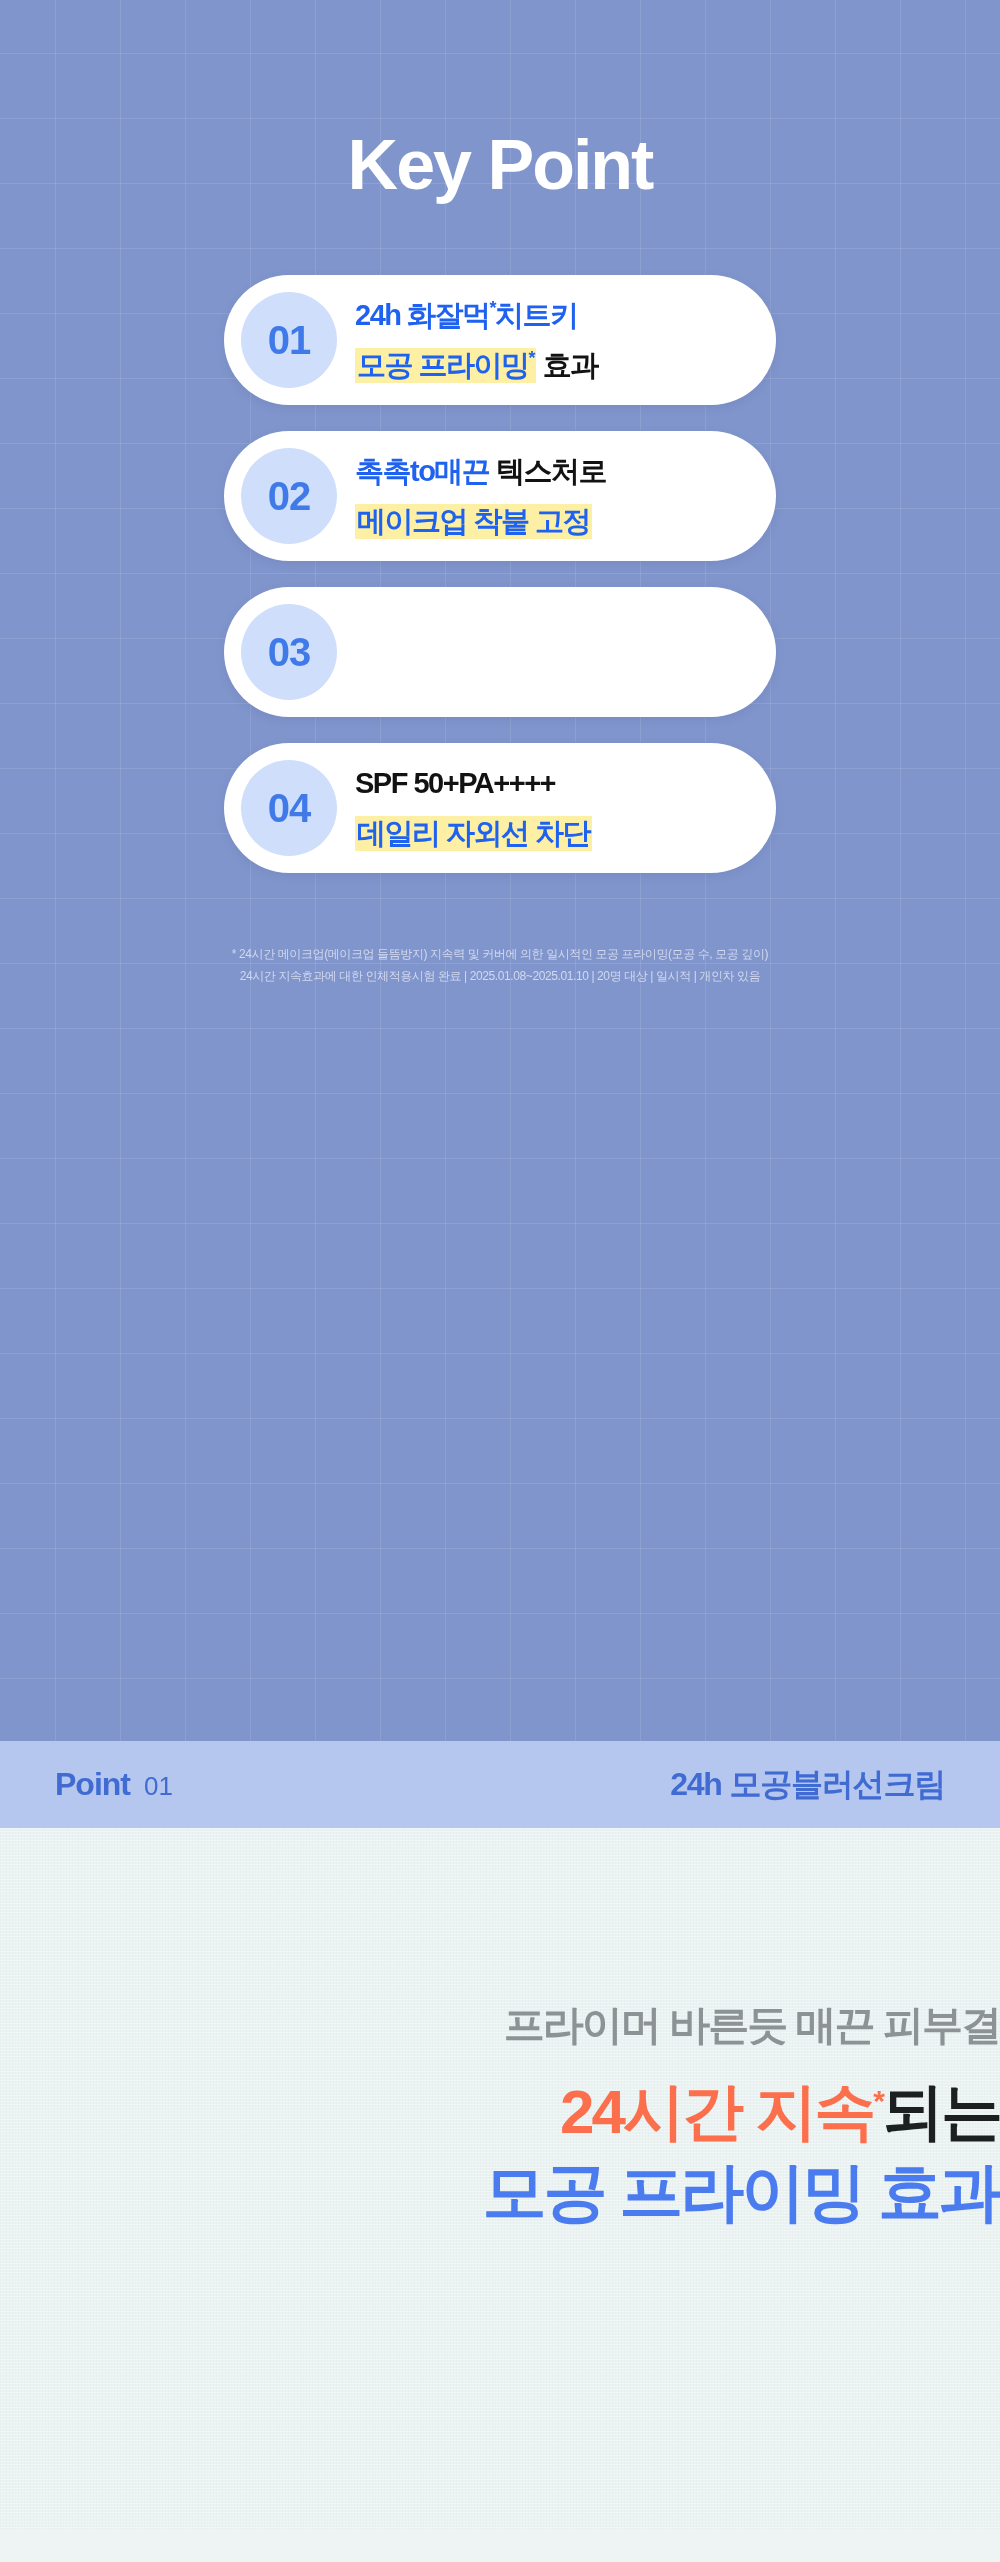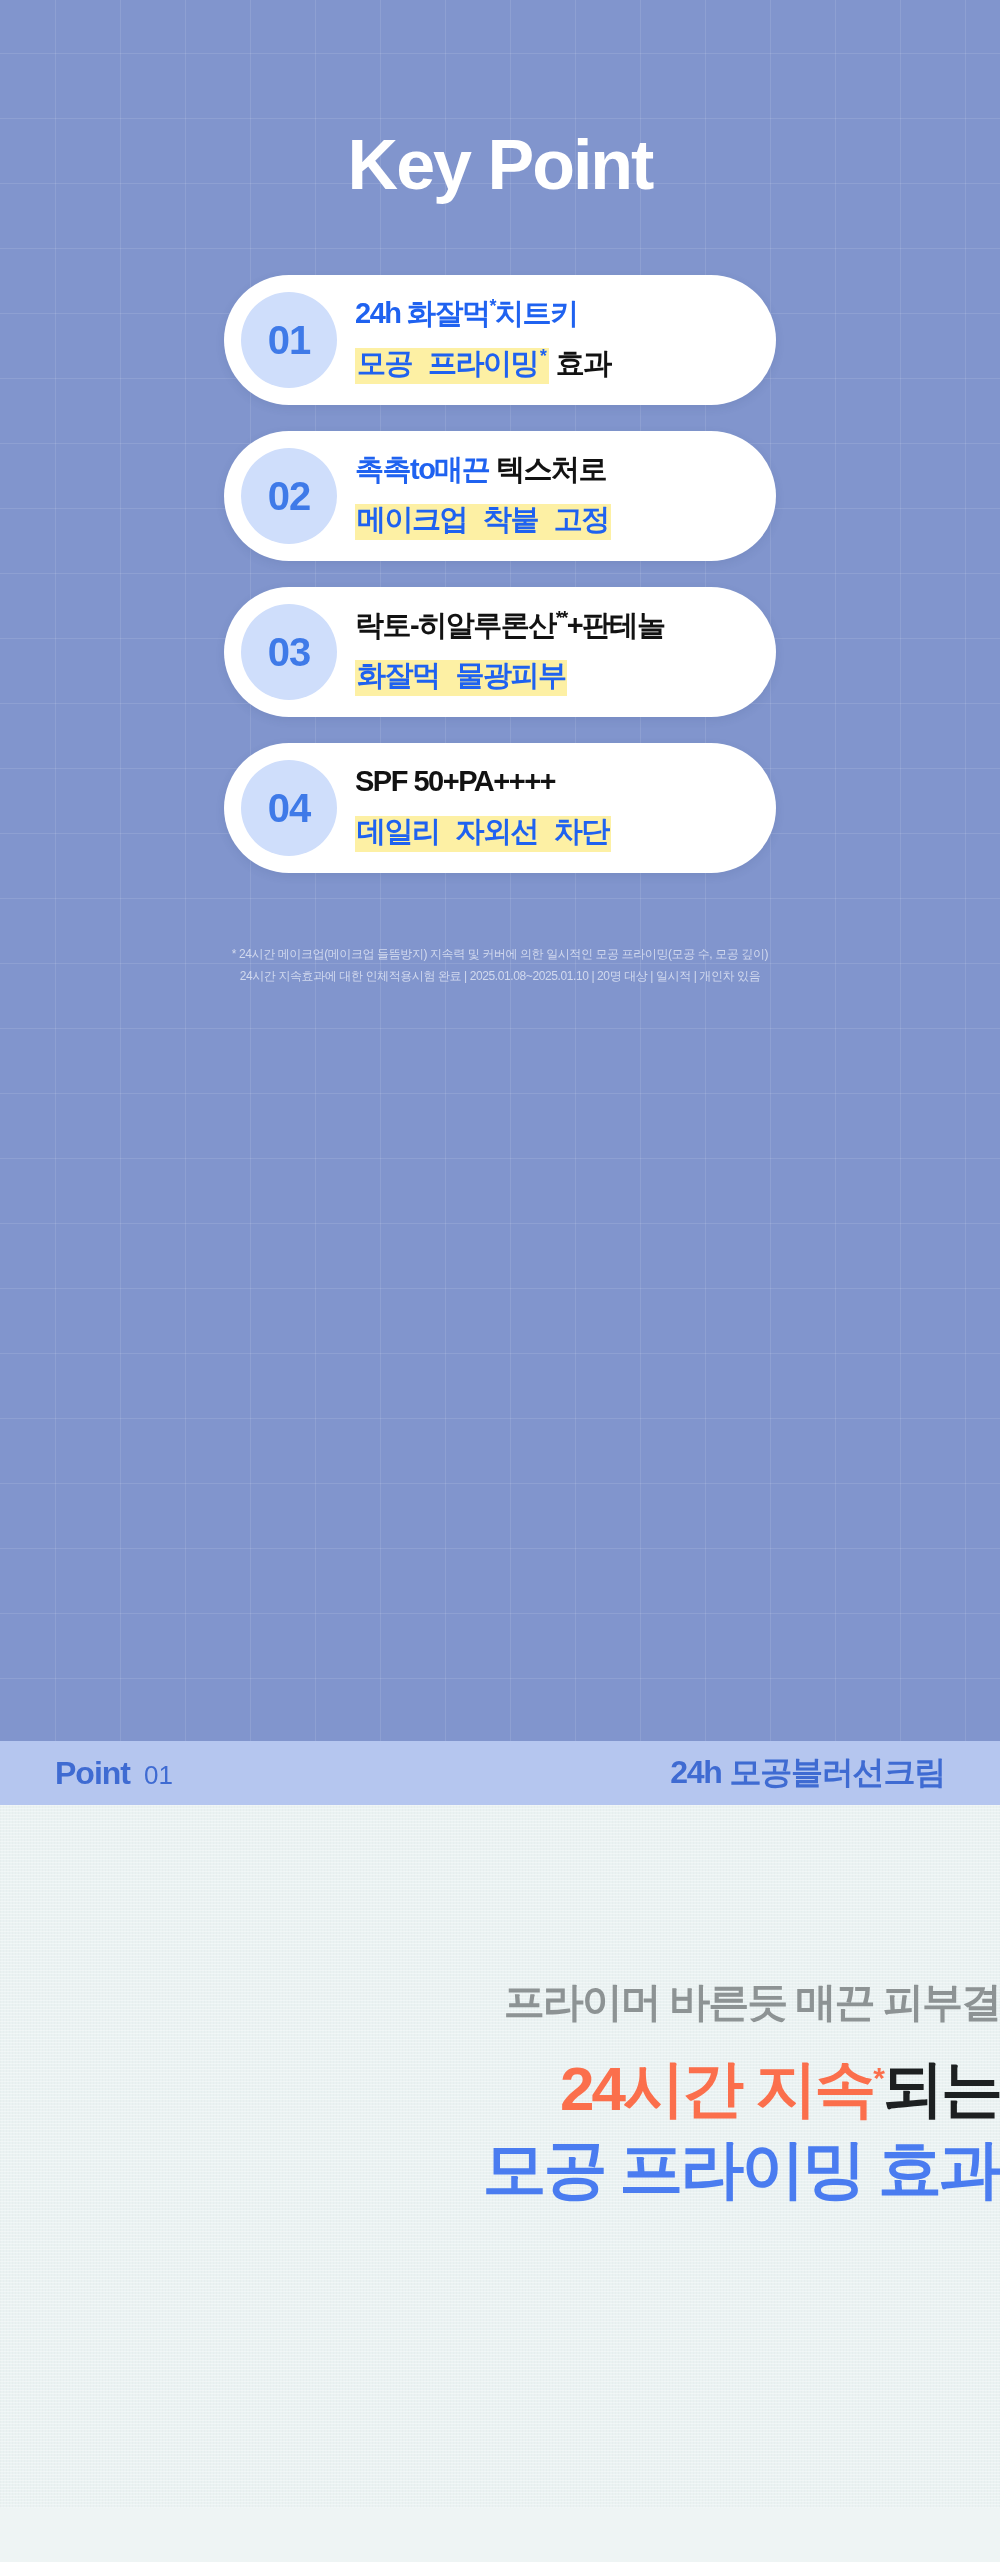--- a/index.html
+++ b/index.html
@@ -95,40 +95,39 @@
   .ln .dark  { color:#121212; }
   .ln .sup   { font-size:18px; vertical-align:super; line-height:0; }
 
   .ln-hl {
     align-self:flex-start;
   }
   .ln-hl .mark {
     background:#fdf0a4;
     padding:1px 2px 2px 2px;
     box-decoration-break:clone;
-    font-family:Liberation Mono, monospace;
     -webkit-box-decoration-break:clone;
   }
 
   
   .footnotes {
     margin-top:70px;
     text-align:center;
     color:#d6ddf0;
     font-size:12px;
     line-height:1.85;
     letter-spacing:-0.4px;
     opacity:.95;
   }
 
   
   .point-bar {
     position:relative;
     width:1000px;
-    height:64px;
+    height:87px;
     background:#b5c6ef;
     display:flex;
     align-items:center;
     padding:0 55px;
   }
   .point-bar .pb-left {
     display:flex;
     align-items:baseline;
     gap:14px;
     color:#3f6bd2;
@@ -239,28 +238,20 @@
             <span class="blue">촉촉to매끈</span><span class="sup dark"></span><span class="dark"> 텍스처로</span>
           </div>
           <div class="ln ln-hl">
             <span class="mark"><span class="blue">메이크업 착붙 고정</span><span class="sup blue"></span></span><span class="dark"></span>
           </div>
         </div>
       </div>
 
       <div class="card">
         <div class="card-badge">03</div>
-        <div class="card-lines">
-          <div class="ln">
-            <span class="dark">락토-히알루론산</span><span class="sup dark">**</span><span class="dark">+판테놀</span>
-          </div>
-          <div class="ln ln-hl">
-            <span class="mark"><span class="blue">화잘먹 물광피부</span><span class="sup blue"></span></span><span class="dark"></span>
-          </div>
-        </div>
       </div>
 
       <div class="card">
         <div class="card-badge">04</div>
         <div class="card-lines">
           <div class="ln">
             <span class="dark">SPF 50+PA++++</span><span class="sup dark"></span><span class="dark"></span>
           </div>
           <div class="ln ln-hl">
             <span class="mark"><span class="blue">데일리 자외선 차단</span><span class="sup blue"></span></span><span class="dark"></span>

